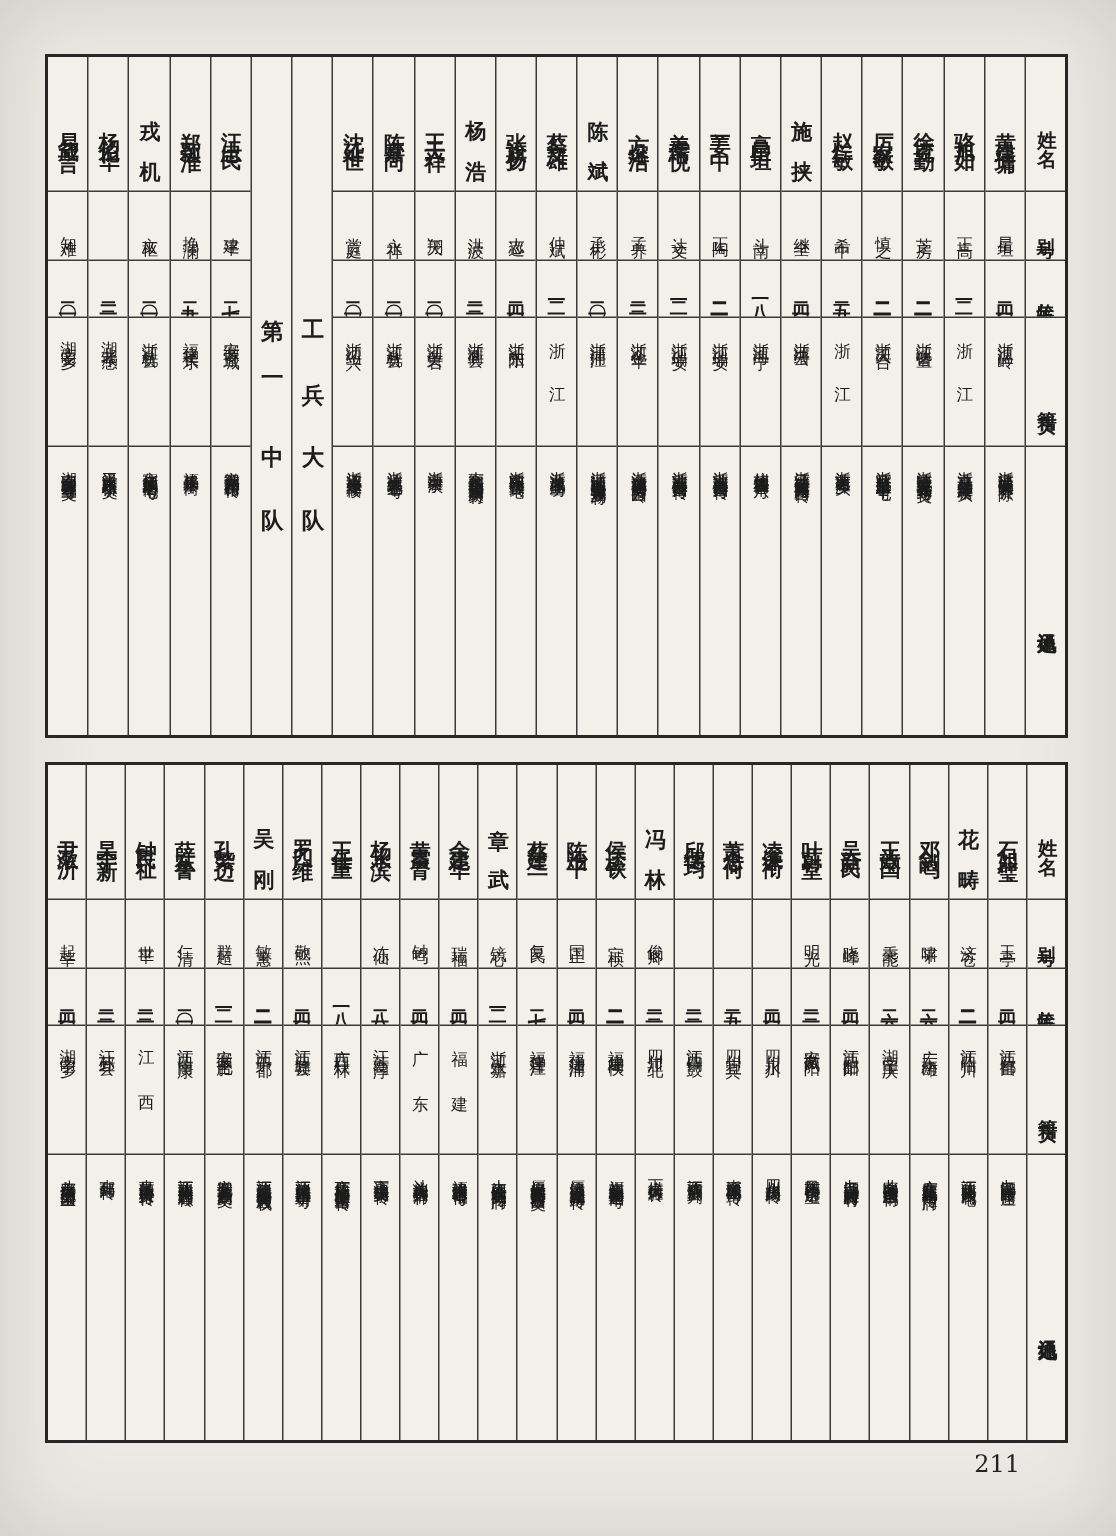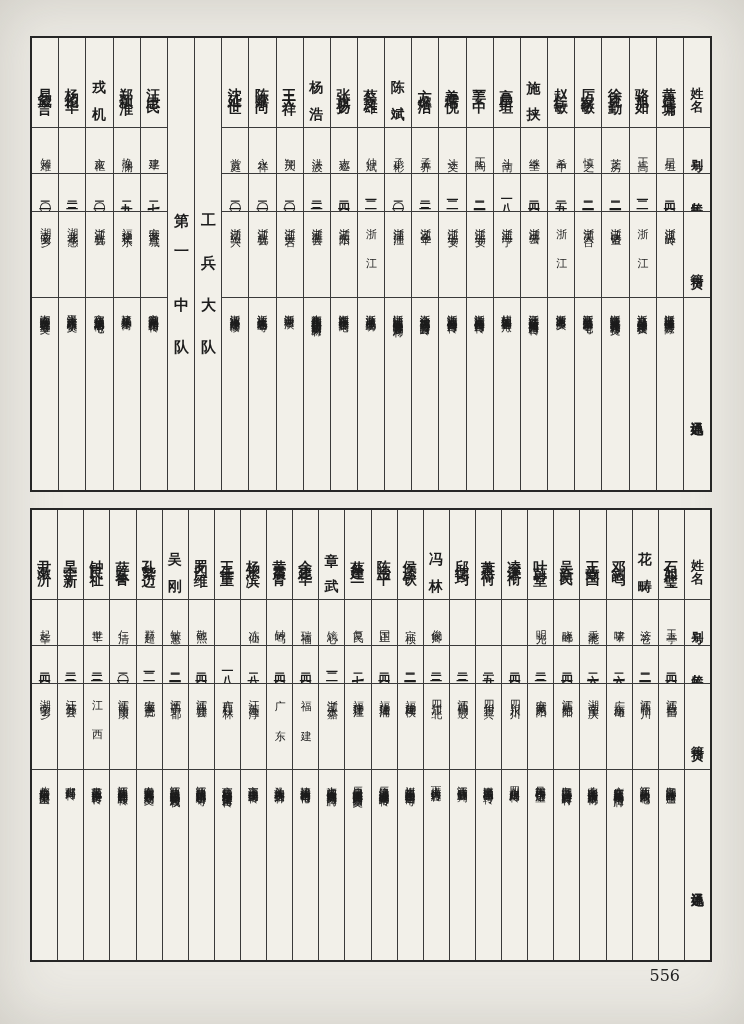--- a/index.html
+++ b/index.html
@@ -927,14 +927,14 @@
           <span class="vt">二四</span>
         </div>
     <div class="cell cell-native">
           <span class="vt">湖南宁乡</span>
         </div>
     <div class="cell cell-address">
           <span class="vt">八都大田坊织丝冲栗山里</span>
         </div>
   </div>
 </div>
-  <div class="page-number">556</div>
+  <div class="page-number">211</div>
 </div>
 
 </body></html>

